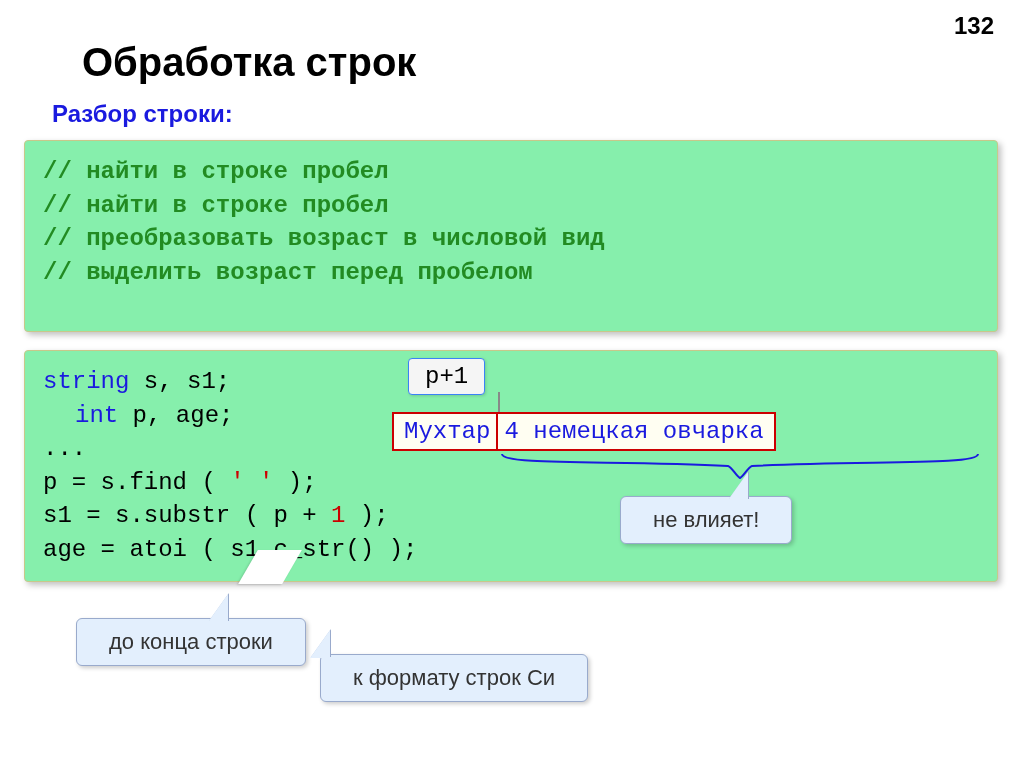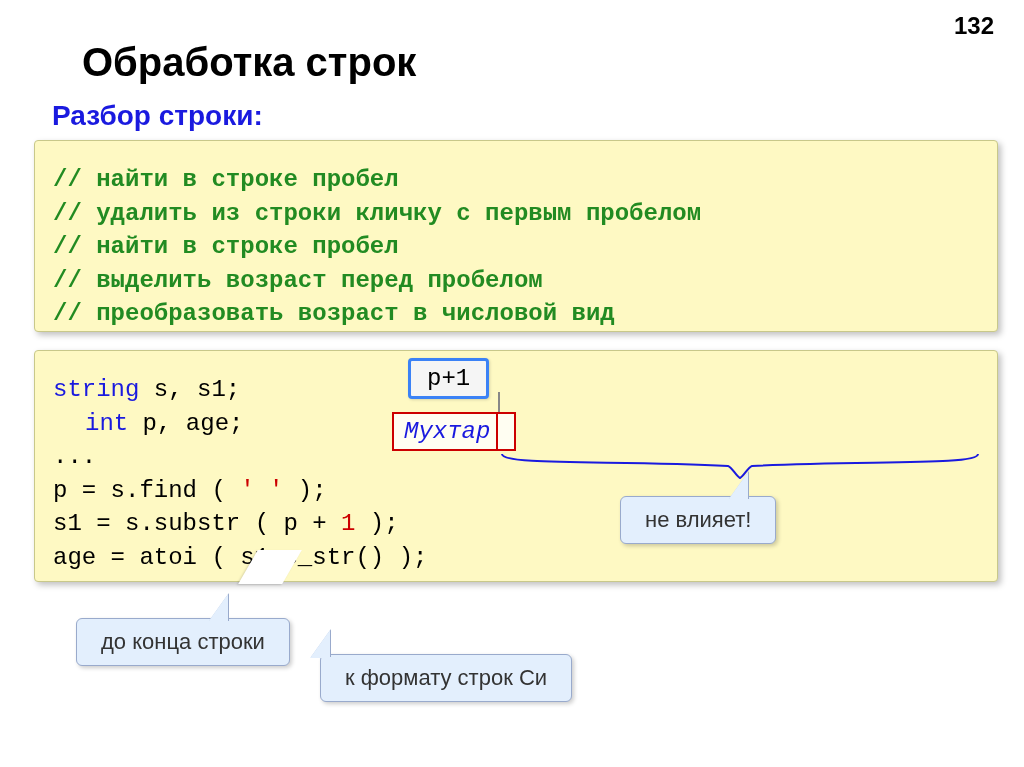--- a/index.html
+++ b/index.html
@@ -27,52 +27,52 @@
     left: 40px;
     font-size: 40px;
     font-weight: 700;
     color: #000;
     margin-left: 42px;
   }
   .subtitle {
     position: absolute;
     top: 100px;
     left: 52px;
-    font-size: 28px;
+    font-size: 24px;
     font-weight: 700;
     color: #1a1adf;
   }
   .box {
     position: absolute;
-    left: 34px;
+    left: 24px;
     right: 26px;
-    background: #fef9c3;
+    background: #86efac;
     border: 1px solid #c8c88a;
     border-radius: 4px;
     box-shadow: 3px 3px 6px rgba(0,0,0,.25);
     font-family: "Courier New", monospace;
     font-size: 24px;
     line-height: 1.4;
-    padding: 22px 18px;
+    padding: 14px 18px;
   }
   .box1 { top: 140px; height: 192px; }
   .box2 { top: 350px; height: 232px; }
   .comment { color: #228b22; font-weight: 700; }
   .kw-str { color: #1a1adf; }
   .kw-int { color: #1a1adf; margin-left: 32px; }
   .litchar { color: #c00; }
   .litnum { color: #c00; }
   .code-line { white-space: pre; }
   
   .bubble {
     position: absolute;
     background: #e3effd;
     border: 1px solid #99aacc;
     border-radius: 6px;
-    padding: 10px 24px;
+    padding: 10px 32px;
     font-family: Arial, Helvetica, sans-serif;
     font-size: 22px;
     box-shadow: 2px 2px 4px rgba(0,0,0,.2);
     color: #333;
   }
   
   .tail {
     position: absolute;
     width: 0; height: 0;
   }
@@ -80,39 +80,38 @@
     border-left: 20px solid transparent;
     border-right: 0 solid transparent;
     border-bottom: 28px solid #e3effd;
     filter: drop-shadow(1px -1px 0 #99aacc);
   }
   
   .p1-box {
     position: absolute;
     top: 358px; left: 408px;
     background: #f5f5f5;
-    border: 3px solid #3b82f6;
+    border: 1px solid #3b82f6;
     border-radius: 4px;
     padding: 4px 16px;
     font-family: "Courier New", monospace;
     font-size: 24px;
     box-shadow: 1px 1px 3px rgba(0,0,0,.15);
   }
   
   .str-box {
     position: absolute;
     top: 412px; left: 392px;
     border: 2px solid #c00;
     background: #fffef2;
     font-family: "Courier New", monospace;
     font-size: 24px;
     padding: 4px 10px;
     color: #1a1adf;
     display: flex;
-    font-style: italic;
   }
   .str-box .sep {
     border-left: 2px solid #c00;
     margin: -4px 6px;
     align-self: stretch;
   }
   
   .brace {
     position: absolute;
     top: 452px; left: 500px; width: 480px; height: 28px;
@@ -129,41 +128,41 @@
 </style>
 </head>
 <body>
 
 <div class="page-num">132</div>
 <div class="title">Обработка строк</div>
 <div class="subtitle">Разбор строки:</div>
 
 <div class="box box1">
   <div class="code-line comment">// найти в строке пробел</div>
-  <div class="code-line comment">// удалить из строки кличку с первым пробелом</div>
   <div class="code-line comment">// найти в строке пробел</div>
+  <div class="code-line comment">// преобразовать возраст в числовой вид</div>
   <div class="code-line comment">// выделить возраст перед пробелом</div>
-  <div class="code-line comment">// преобразовать возраст в числовой вид</div>
 </div>
 
 <div class="box box2">
   <div class="code-line"><span class="kw-str">string</span><span> s, s1;</span></div>
   <div class="code-line"><span class="kw-int">int</span><span> p, age;</span></div>
   <div class="code-line">...</div>
   <div class="code-line"><span>p = s.find ( </span><span class="litchar">' '</span><span> );</span></div>
   <div class="code-line"><span>s1 = s.substr ( p + </span><span class="litnum">1</span><span> );</span></div>
   <div class="code-line"><span>age = atoi ( s1</span><span>.c</span><span>_str() );</span></div>
 </div>
 
 <div class="p1-box">p+1</div>
 <div class="vconn"></div>
 
 <div class="str-box">
   <span>Мухтар</span>
   <span class="sep"></span>
+  <span>4 немецкая овчарка</span>
 </div>
 
 <div class="brace">
   <svg viewBox="0 0 480 28" preserveAspectRatio="none">
     <path d="M2 2 C2 14 120 8 228 14 C232 15 236 24 240 26 C244 24 248 15 252 14 C360 8 478 14 478 2" fill="none" stroke="#1a1adf" stroke-width="2"></path>
   </svg>
 </div>
 
 <div class="bubble" style="top:496px; left:620px;">не влияет!</div>
 <div class="tail tail-up" style="top:472px; left:728px;"></div>

